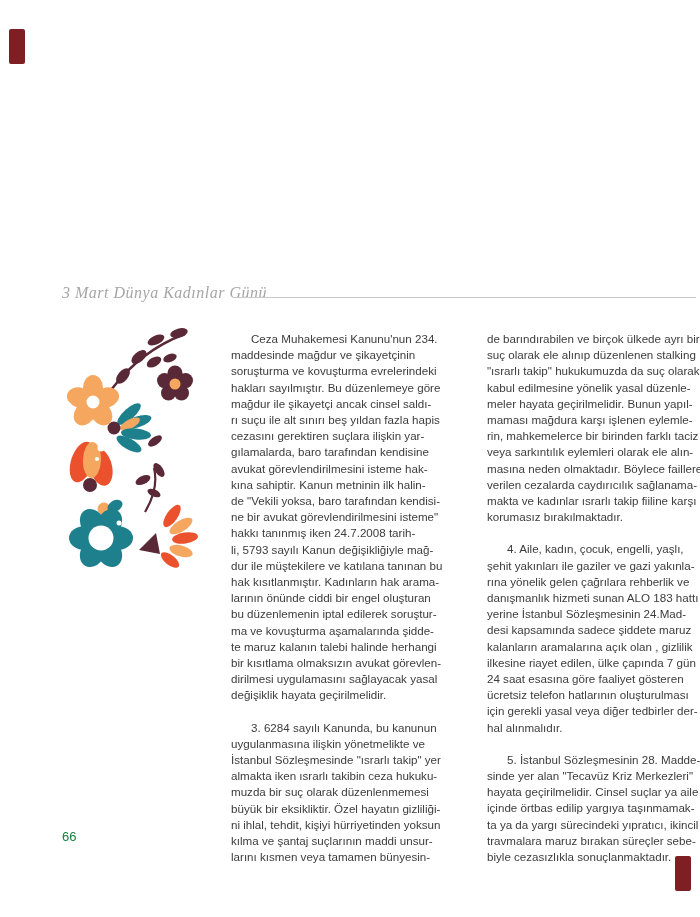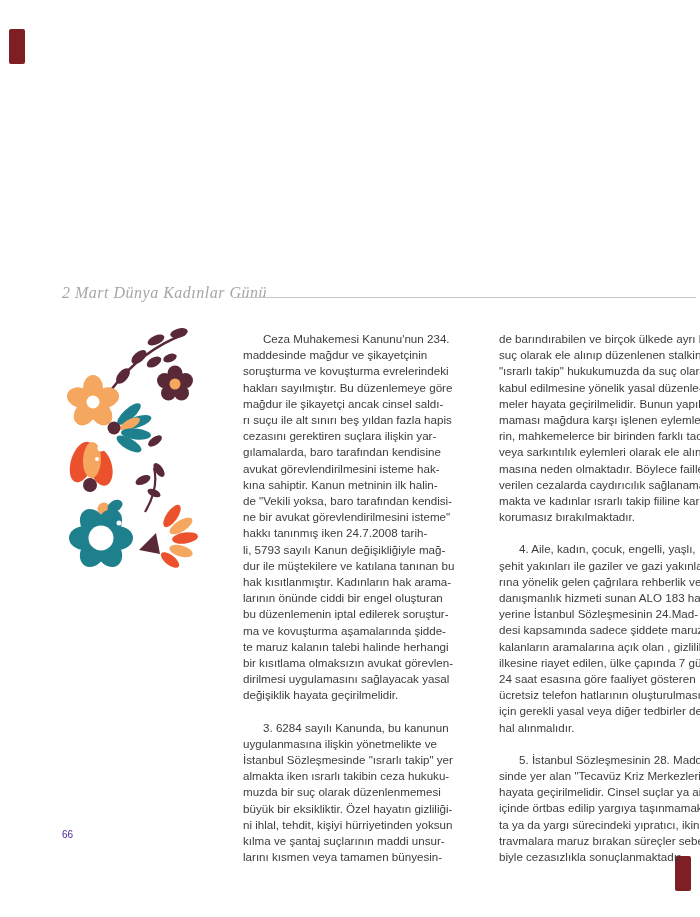--- a/index.html
+++ b/index.html
@@ -25,44 +25,44 @@
   }
 
   .flowers { position:absolute; left:55px; top:320px; }
 
   .col {
     position:absolute; top:331px; width:233px;
     font-size:11.6px; line-height:16.2px; color:#3c3c3c;
   }
   .col-left  { left:231px; }
   .col-right { left:487px; }
-  .col p { margin:0 0 16px 12px; white-space:pre-line; }
+  .col p { margin:0 0 16px 0; white-space:pre-line; }
   .col p.indent { text-indent:20px; }
 
   .page-number {
     position:absolute; left:62px; top:829px;
-    font-size:10px; color:#4c1d95;
+    font-size:13px; color:#15803d;
   }
 
   .fill-teal   { fill:var(--c-teal,#1e808c); }
   .fill-plum   { fill:var(--c-plum,#5a2937); }
   .fill-orange { fill:var(--c-orange,#f5a75f); }
   .fill-red    { fill:var(--c-red,#ec512d); }
   .fill-white  { fill:#ffffff; }
   .stroke-plum { stroke:var(--c-plum,#5a2937); fill:none; }
 </style>
 </head>
 <body>
 
 <div class="page">
 
   <div class="corner-tab tab-tl"></div>
   <div class="corner-tab tab-br"></div>
 
-  <span class="header-title">2 Mart Dünya Kadınlar Günü</span>
+  <span class="header-title">3 Mart Dünya Kadınlar Günü</span>
   <span class="header-rule"></span>
 
   <svg class="flowers" width="172" height="262" viewBox="0 0 172 262" xmlns="http://www.w3.org/2000/svg">
 
     <path class="stroke-plum" stroke-width="2.4" d="M56,70 C75,45 100,25 130,14"></path>
     <ellipse class="fill-plum" cx="101" cy="20" rx="9" ry="4.5" transform="rotate(-25 101 20)"></ellipse>
     <ellipse class="fill-plum" cx="124" cy="13" rx="9" ry="4.5" transform="rotate(-15 124 13)"></ellipse>
     <ellipse class="fill-plum" cx="84" cy="37" rx="9" ry="5" transform="rotate(-40 84 37)"></ellipse>
     <ellipse class="fill-plum" cx="99" cy="42" rx="8" ry="4.5" transform="rotate(-30 99 42)"></ellipse>
     <ellipse class="fill-plum" cx="68" cy="56" rx="9" ry="5" transform="rotate(-50 68 56)"></ellipse>

